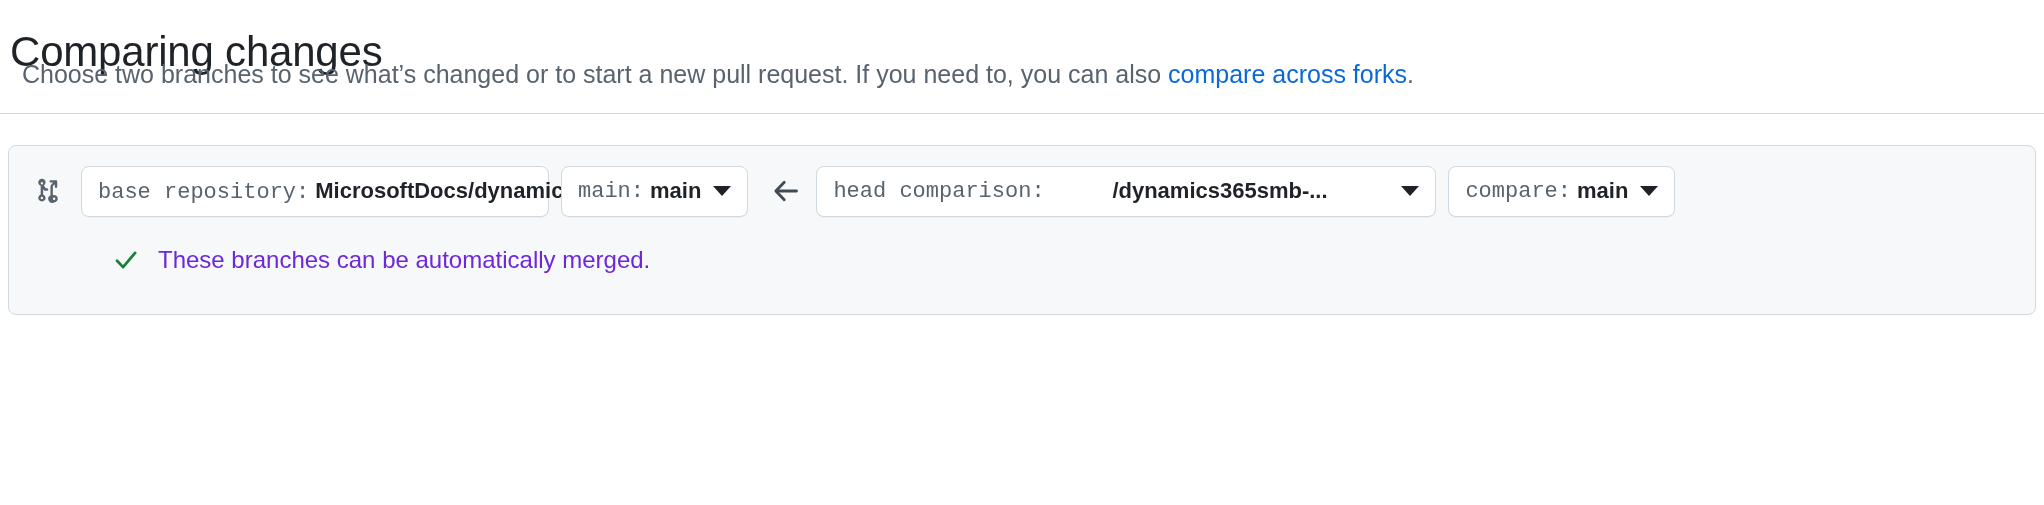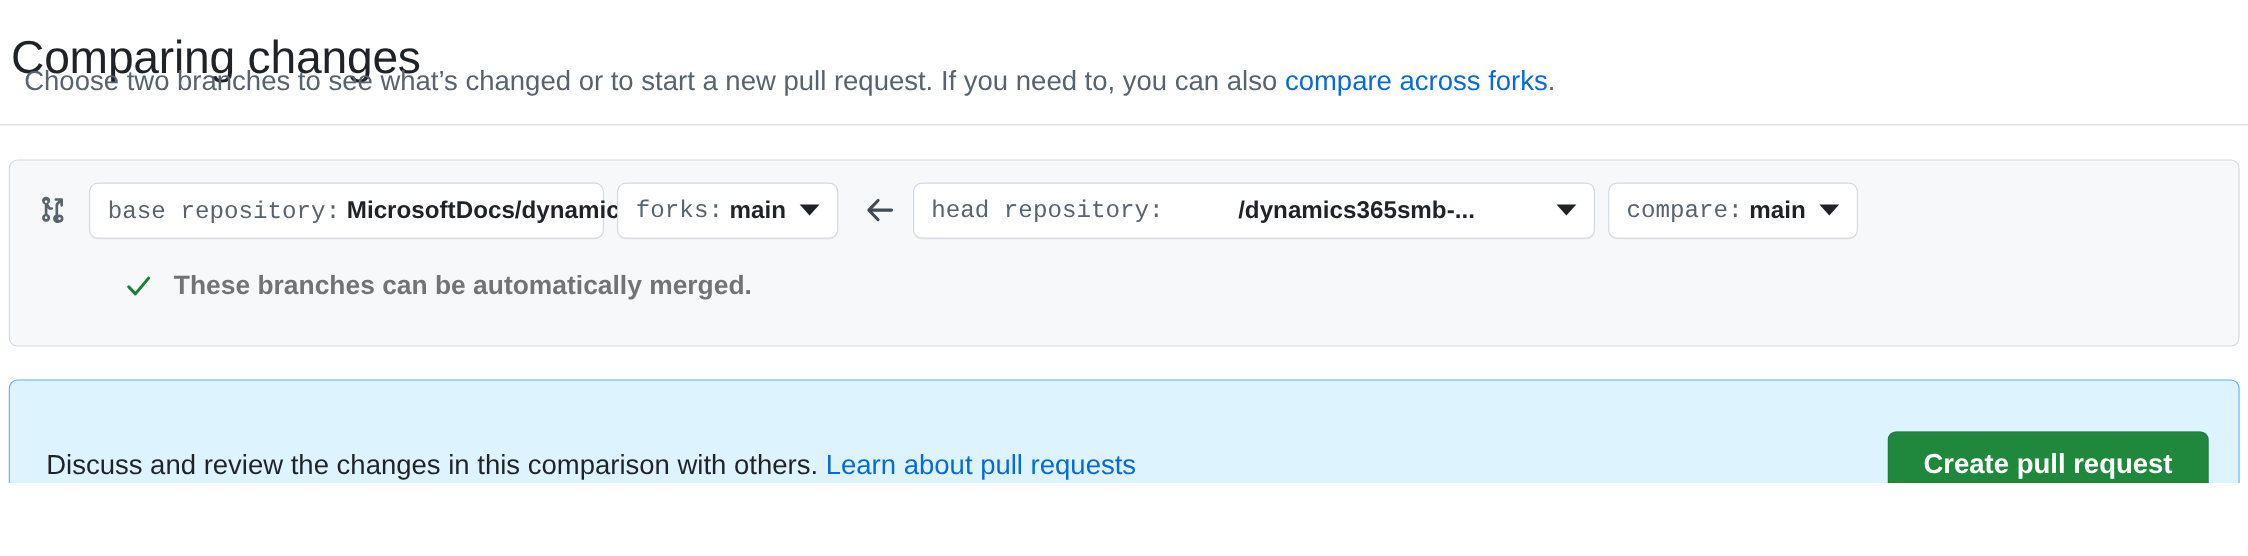--- a/index.html
+++ b/index.html
@@ -153,22 +153,22 @@
     width: 26px;
     height: 26px;
     margin-right: 11px;
     display: block;
   }
   .merge-strong {
     color: #1a7f37;
     font-weight: 700;
   }
   .merge-rest {
-    color: #737373;
-    font-weight: 700;
+    color: #6d28d9;
+    font-weight: 400;
     margin-left: 8px;
   }
 
   
   .notice {
     position: absolute;
     left: 8px;
     top: 345px;
     width: 2028px;
     height: 155px;
@@ -238,35 +238,35 @@
       </span>
 
       <div class="dropdown dd-base-repo">
         <span class="dd-inner">
           <span><span class="dd-label">base repository:</span><span class="dd-value">MicrosoftDocs/dynamics365s...</span></span>
           <span class="caret"></span>
         </span>
       </div>
 
       <div class="dropdown dd-base-branch">
-        <span class="dd-label">forks:</span>
+        <span class="dd-label">main:</span>
         <span class="dd-value">main</span>
         <span class="caret"></span>
       </div>
 
       <span class="arrow-left">
         <svg width="32" height="28" viewBox="0 0 16 16" fill="none" stroke="#424a53" stroke-width="1.6" stroke-linecap="round" stroke-linejoin="round" aria-hidden="true">
           <line x1="14" y1="8" x2="2.6" y2="8"></line>
           <polyline points="7,3 2.2,8 7,13"></polyline>
         </svg>
       </span>
 
       <div class="dropdown dd-head-repo">
         <span class="dd-inner">
-          <span class="dd-label">head repository:</span>
+          <span class="dd-label">head comparison:</span>
           <span class="dd-value">/dynamics365smb-...</span>
           <span class="caret"></span>
         </span>
       </div>
 
       <div class="dropdown dd-compare-branch">
         <span class="dd-label">compare:</span>
         <span class="dd-value">main</span>
         <span class="caret"></span>
       </div>
@@ -277,20 +277,14 @@
       <span class="check-icon">
         <svg width="26" height="26" viewBox="0 0 16 16" fill="none" stroke="#1a7f37" stroke-width="1.7" stroke-linecap="round" stroke-linejoin="round" aria-hidden="true">
           <polyline points="2.5,8.5 6.2,12.4 13.6,3.6"></polyline>
         </svg>
       </span>
       <span class="merge-rest">These branches can be automatically merged.</span>
     </div>
 
   </div>
 
-  <div class="notice">
-    <div class="notice-text">
-      <span>Discuss and review the changes in this comparison with others. </span><a href="#">Learn about pull requests</a>
-    </div>
-    <button class="create-pr-btn">Create pull request</button>
-  </div>
 
 </div>
 
 </body></html>

